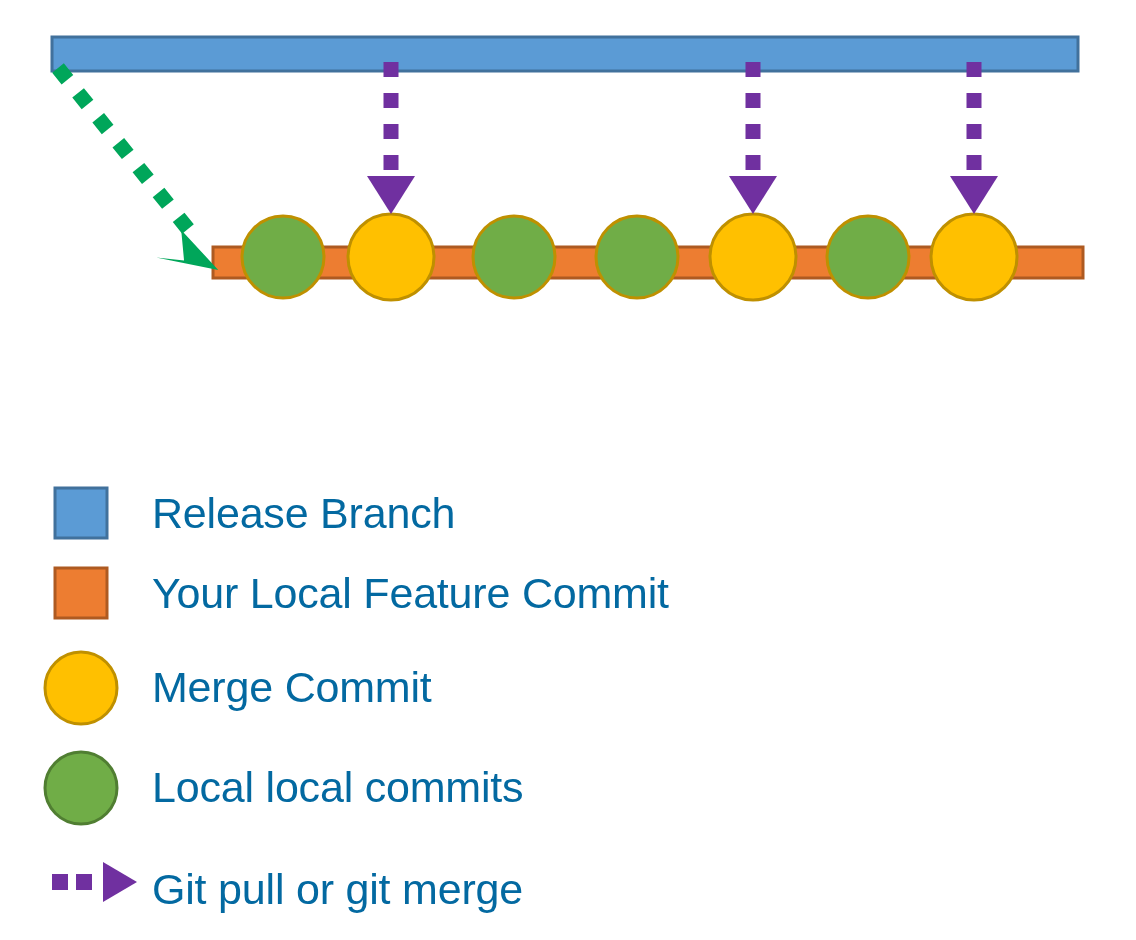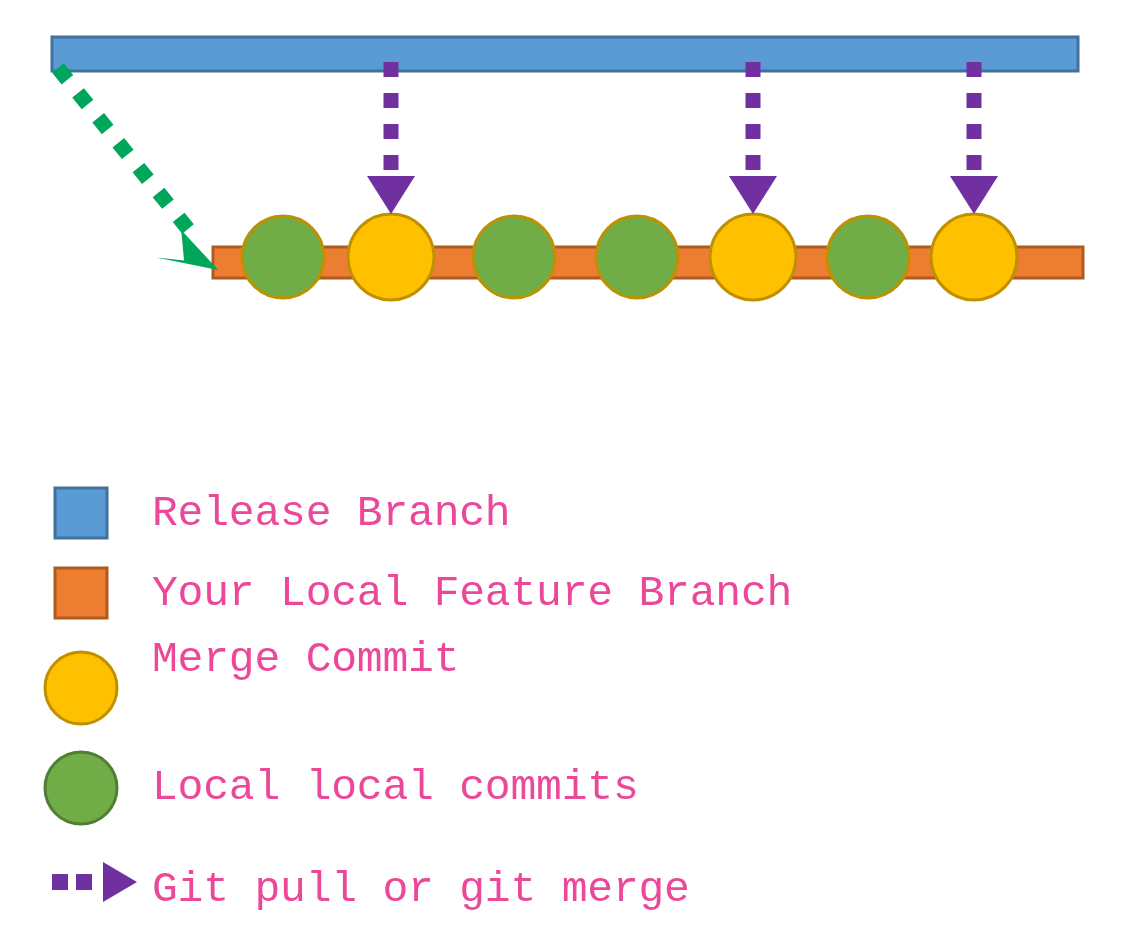--- a/index.html
+++ b/index.html
@@ -17,30 +17,30 @@
   #canvas {
     position: absolute;
     left: 0;
     top: 0;
     width: 1136px;
     height: 940px;
   }
   .legend-label {
     position: absolute;
     left: 152px;
-    font-family: Liberation Mono, monospace;
+    font-family: Liberation Sans, sans-serif;
     font-size: 43px;
     line-height: 1;
-    color: #ec4899;
+    color: #0369a1;
     white-space: nowrap;
     letter-spacing: -0.2px;
   }
   #lbl-release   { top: 492px; }
   #lbl-feature   { top: 572px; }
-  #lbl-merge     { top: 638px; }
+  #lbl-merge     { top: 666px; }
   #lbl-local     { top: 766px; }
   #lbl-gitpull   { top: 868px; }
 </style>
 </head>
 <body>
 
 <svg id="canvas" viewBox="0 0 1136 940" xmlns="http://www.w3.org/2000/svg">
 
   <rect x="52" y="37" width="1026" height="34" fill="#5B9BD5" stroke="#41719C" stroke-width="3"></rect>
 
@@ -82,19 +82,19 @@
 
   <g>
     <rect x="52" y="874" width="16" height="16" fill="#7030A0"></rect>
     <rect x="76" y="874" width="16" height="16" fill="#7030A0"></rect>
     <polygon points="103,862 137,882 103,902" fill="#7030A0"></polygon>
   </g>
 </svg>
 
 <div class="legend-label" id="lbl-release">Release Branch</div>
 
-<div class="legend-label" id="lbl-feature">Your Local Feature Branch</div>
+<div class="legend-label" id="lbl-feature">Your Local Feature Commit</div>
 
 <div class="legend-label" id="lbl-merge">Merge Commit</div>
 
 <div class="legend-label" id="lbl-local">Local local commits</div>
 
 <div class="legend-label" id="lbl-gitpull">Git pull or git merge</div>
 
 </body></html>

